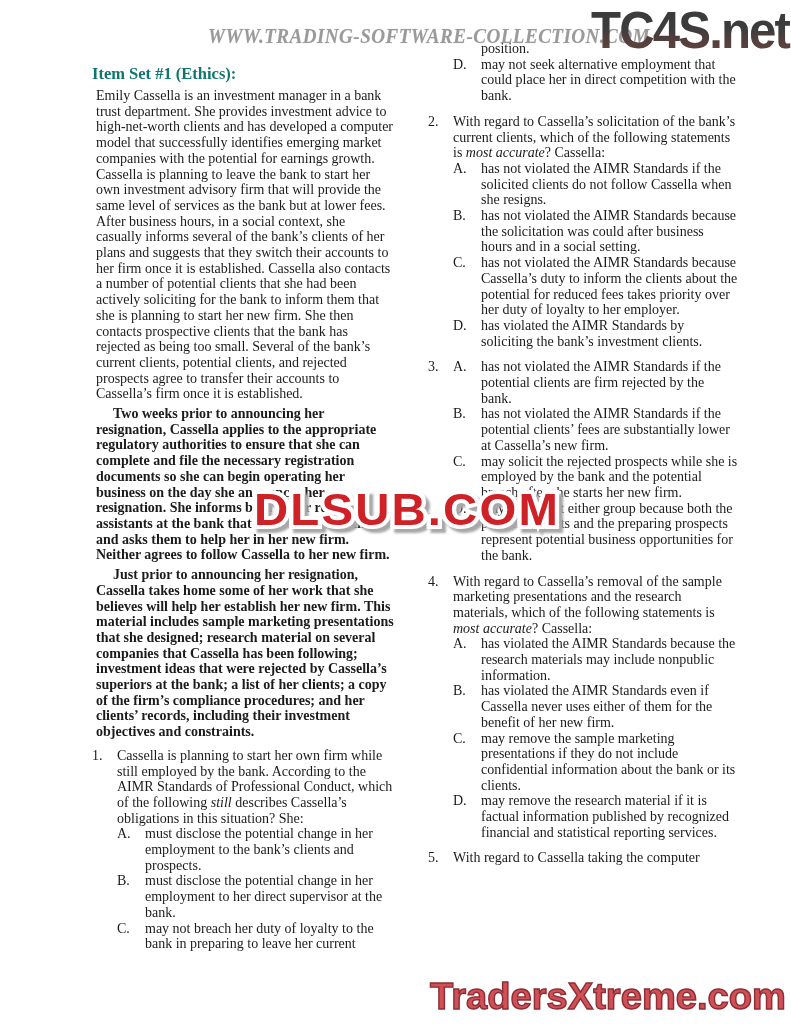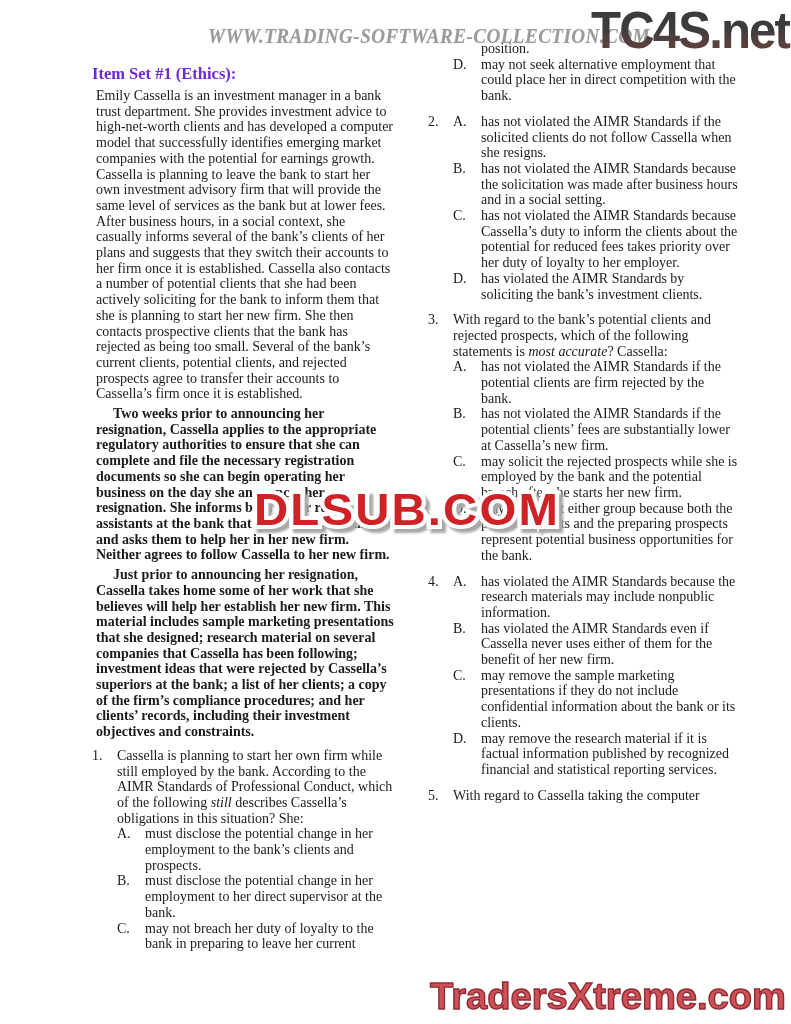--- a/index.html
+++ b/index.html
@@ -5,21 +5,21 @@
   html,body { margin:0; padding:0; background:#ffffff; }
   #page {
     position:relative; width:791px; height:1024px; background:#ffffff;
     font-family:"Liberation Serif", serif; color:#1b1b1b; overflow:hidden;
   }
   .col { position:absolute; font-size:14px; line-height:15.7px; text-align:left; }
   #col-left  { left:92px;  top:64px; width:306px; }
   #col-right { left:428px; top:41px; width:310px; }
 
   .heading {
-    color:#6d28d9; font-weight:bold; font-size:16.5px; line-height:20px;
+    color:#0f766e; font-weight:bold; font-size:16.5px; line-height:20px;
     margin:0 0 2px 0;
   }
   .para { margin:4px; }
   .para.indent { text-indent:17px;font-weight:bold; }
 
   .q { display:flex; margin-top:8px; }
   .qnum { flex:0 0 25px; }
   .qbody { flex:1; }
   .opt { display:flex; }
   .olet { flex:0 0 28px; }
@@ -87,43 +87,43 @@
       <div class="cont-line">position.</div>
       <div class="opt">
         <div class="olet">D.</div>
         <div class="otext">may not seek alternative employment that could place her in direct competition with the bank.</div>
       </div>
     </div>
 
     <div class="q" style="margin-top:10px;">
       <div class="qnum">2.</div>
       <div class="qbody">
+        <div class="stem"><span>With regard to Cassella’s solicitation of the bank’s current clients, which of the following statements is </span><i class="em">most accurate</i><span>? Cassella:</span></div>
         <div class="opt">
           <div class="olet">A.</div>
           <div class="otext">has not violated the AIMR Standards if the solicited clients do not follow Cassella when she resigns.</div>
         </div>
         <div class="opt">
           <div class="olet">B.</div>
-          <div class="otext">has not violated the AIMR Standards because the solicitation was made after business hours and in a social setting.</div>
+          <div class="otext">has not violated the AIMR Standards because the solicitation was could after business hours and in a social setting.</div>
         </div>
         <div class="opt">
           <div class="olet">C.</div>
           <div class="otext">has not violated the AIMR Standards because Cassella’s duty to inform the clients about the potential for reduced fees takes priority over her duty of loyalty to her employer.</div>
         </div>
         <div class="opt">
           <div class="olet">D.</div>
           <div class="otext">has violated the AIMR Standards by soliciting the bank’s investment clients.</div>
         </div>
       </div>
     </div>
 
     <div class="q" style="margin-top:10px;">
       <div class="qnum">3.</div>
       <div class="qbody">
-        <div class="stem"><span>With regard to the bank’s potential clients and rejected prospects, which of the following statements is </span><i class="em">most accurate</i><span>? Cassella:</span></div>
         <div class="opt">
           <div class="olet">A.</div>
           <div class="otext">has not violated the AIMR Standards if the potential clients are firm rejected by the bank.</div>
         </div>
         <div class="opt">
           <div class="olet">B.</div>
           <div class="otext">has not violated the AIMR Standards if the potential clients’ fees are substantially lower at Cassella’s new firm.</div>
         </div>
         <div class="opt">
           <div class="olet">C.</div>
@@ -132,20 +132,21 @@
         <div class="opt">
           <div class="olet">D.</div>
           <div class="otext">may not solicit either group because both the potential clients and the preparing prospects represent potential business opportunities for the bank.</div>
         </div>
       </div>
     </div>
 
     <div class="q" style="margin-top:10px;">
       <div class="qnum">4.</div>
       <div class="qbody">
+        <div class="stem"><span>With regard to Cassella’s removal of the sample marketing presentations and the research materials, which of the following statements is </span><i class="em">most accurate</i><span>? Cassella:</span></div>
         <div class="opt">
           <div class="olet">A.</div>
           <div class="otext">has violated the AIMR Standards because the research materials may include nonpublic information.</div>
         </div>
         <div class="opt">
           <div class="olet">B.</div>
           <div class="otext">has violated the AIMR Standards even if Cassella never uses either of them for the benefit of her new firm.</div>
         </div>
         <div class="opt">
           <div class="olet">C.</div>

